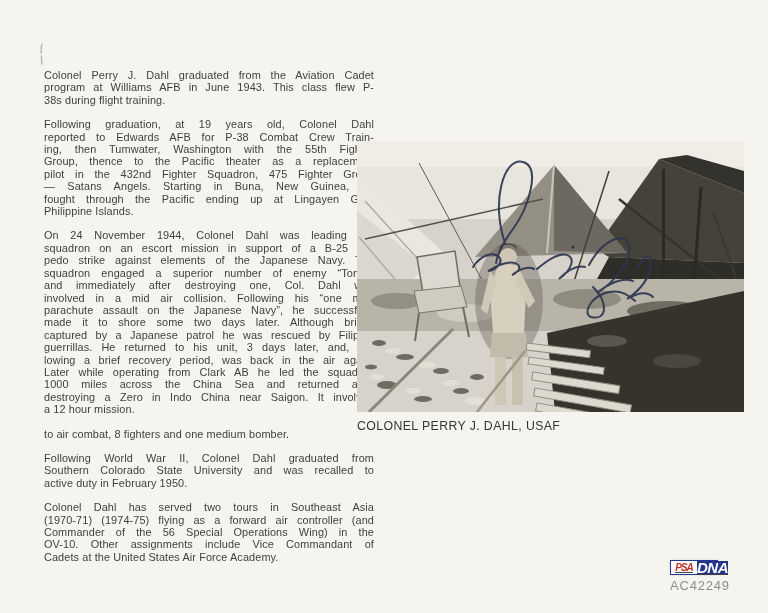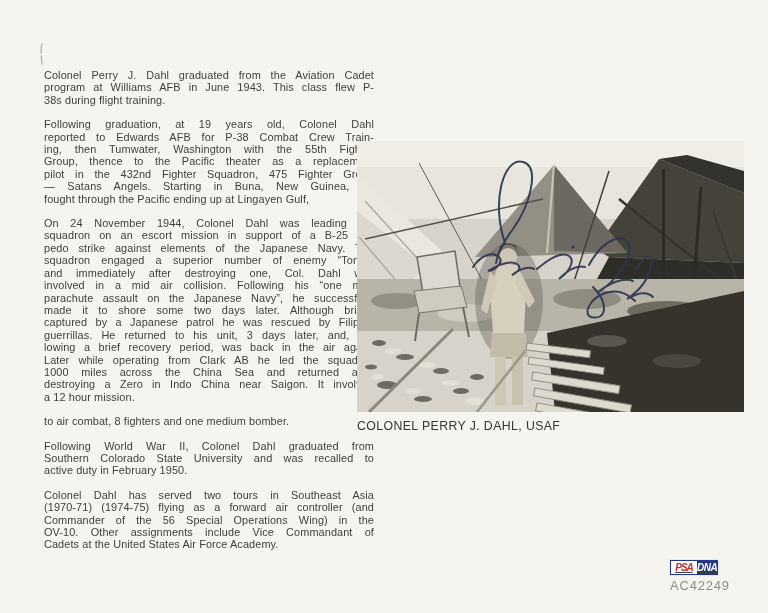--- a/index.html
+++ b/index.html
@@ -37,21 +37,21 @@
     display:flex; width:48px; height:15px; border:1px solid #23368c;
     box-sizing:border-box; background:#fff; box-shadow:0 0 2px rgba(0,0,0,0.15);text-decoration:underline;
   }
   .psa-left {
     flex:0 0 26px; background:#fdfdfd; color:#c03028;
     font-weight:bold; font-style:italic; font-size:10px; line-height:13px;
     text-align:center; letter-spacing:-1px;
   }
   .psa-right {
     flex:1; background:#23368c; color:#ffffff;
-    font-weight:bold; font-style:italic; font-size:10px; line-height:13px;
+    font-weight:bold; font-style:italic; font-size:15px; line-height:13px;
     text-align:center; letter-spacing:-0.5px;
   }
   .cert {
     margin-top:3px; font-size:13px; color:#8f8d88; letter-spacing:0.8px;
   }
   
   .pencil-mark { position:absolute; left:36px; top:42px; }
 </style>
 </head>
 <body>
@@ -69,20 +69,21 @@
         <div>38s during flight training.</div>
       </div>
     <div class="para">
         <div>Following graduation, at 19 years old, Colonel Dahl</div>
         <div>reported to Edwards AFB for P-38 Combat Crew Train-</div>
         <div>ing, then Tumwater, Washington with the 55th Fighter</div>
         <div>Group, thence to the Pacific theater as a replacement</div>
         <div>pilot in the 432nd Fighter Squadron, 475 Fighter Group</div>
         <div>— Satans Angels. Starting in Buna, New Guinea, he</div>
         <div>fought through the Pacific ending up at Lingayen Gulf,</div>
+        <div>Philippine Islands.</div>
       </div>
     <div class="para">
         <div>On 24 November 1944, Colonel Dahl was leading the</div>
         <div>squadron on an escort mission in support of a B-25 tor-</div>
         <div>pedo strike against elements of the Japanese Navy. The</div>
         <div>squadron engaged a superior number of enemy “Tonys”</div>
         <div>and immediately after destroying one, Col. Dahl was</div>
         <div>involved in a mid air collision. Following his “one man</div>
         <div>parachute assault on the Japanese Navy”, he successfully</div>
         <div>made it to shore some two days later. Although briefly</div>

